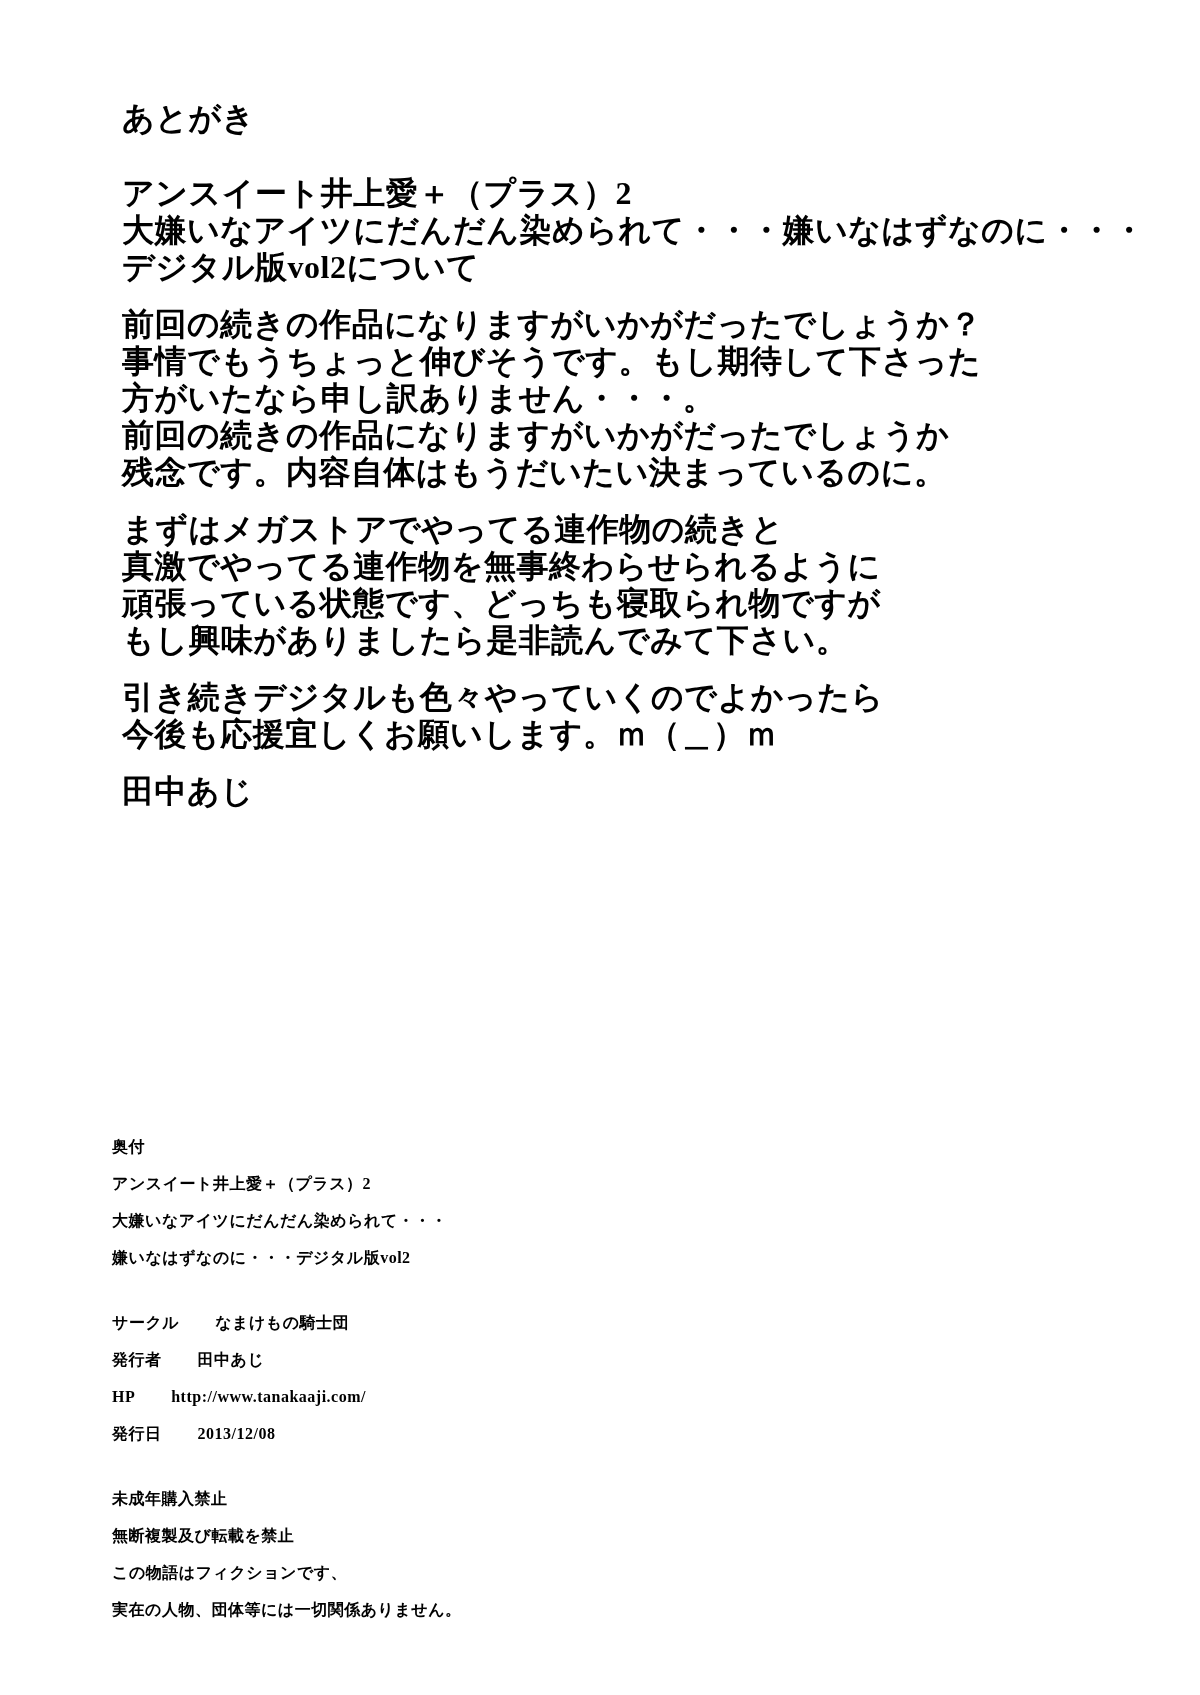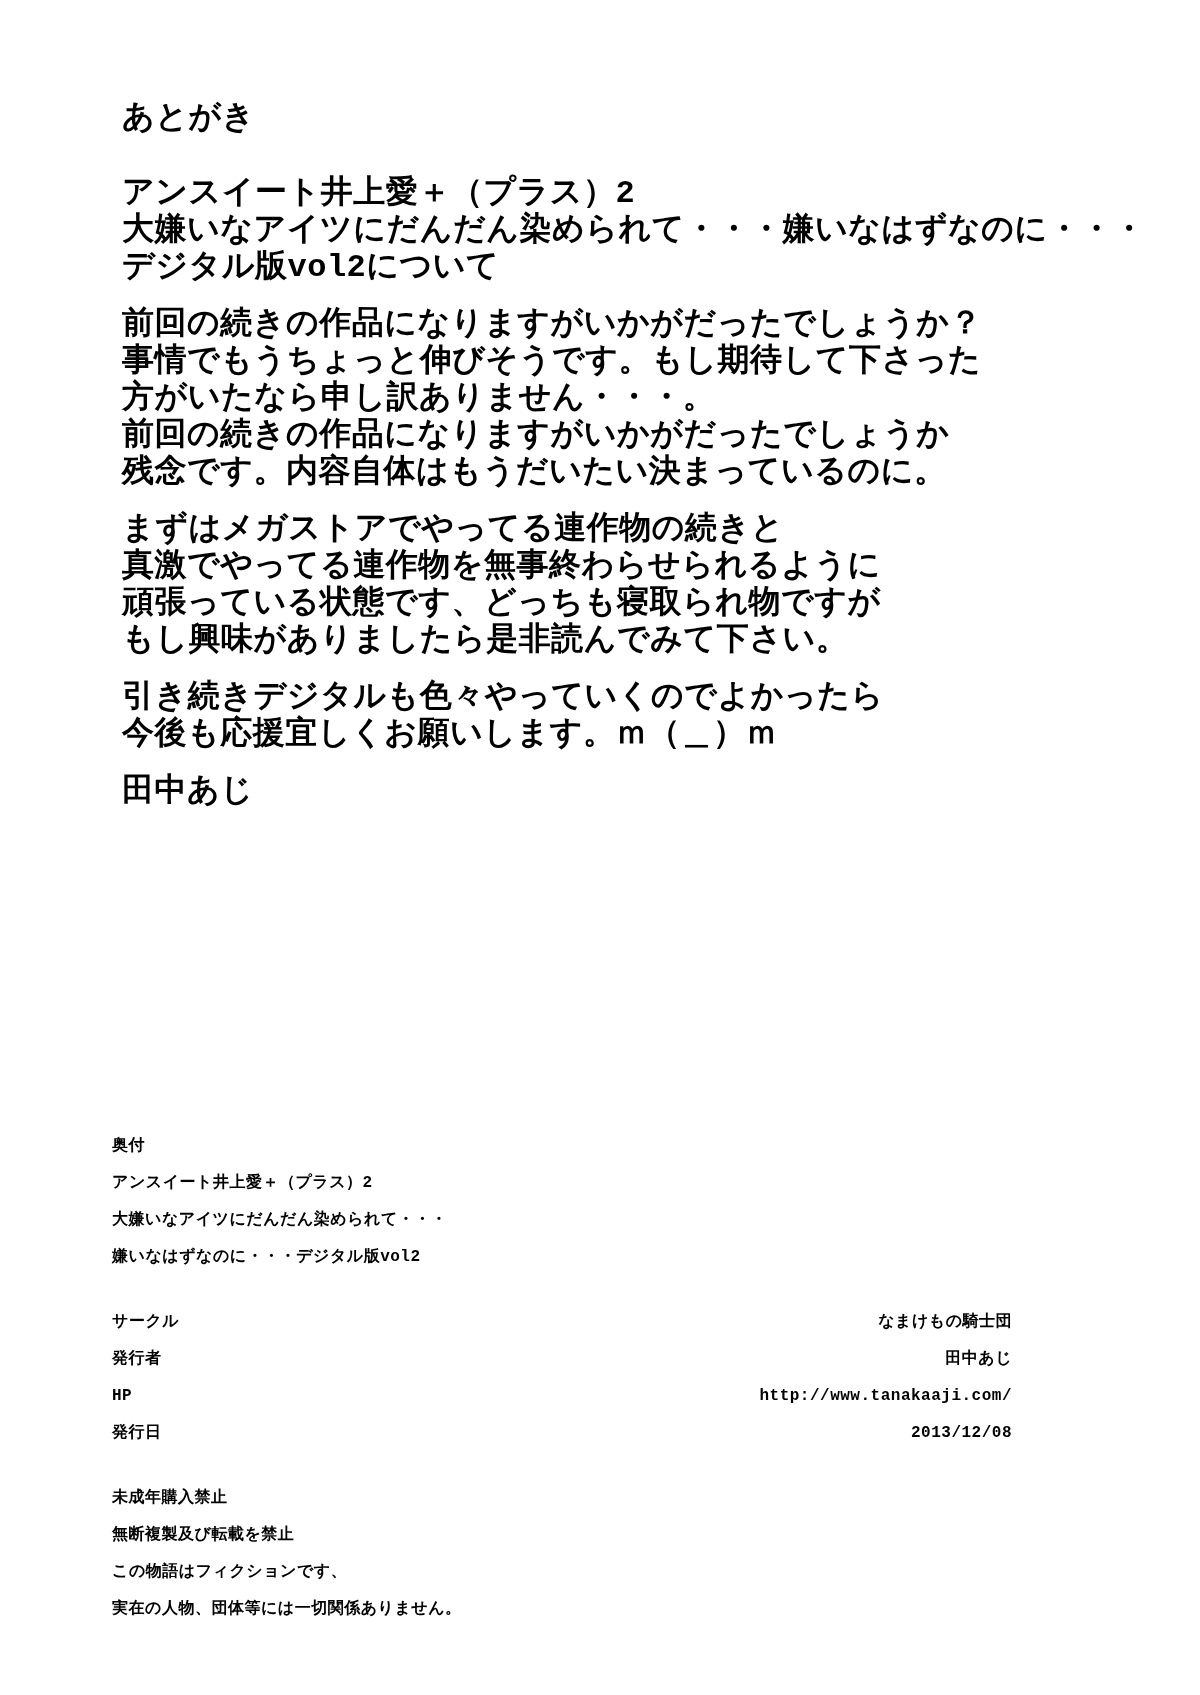--- a/index.html
+++ b/index.html
@@ -6,21 +6,21 @@
     margin: 0;
     padding: 0;
     background: #ffffff;
   }
   .page {
     position: relative;
     width: 1200px;
     height: 1695px;
     background: #ffffff;
     overflow: hidden;
-    font-family: Liberation Mono, monospace;
+    font-family: Liberation Serif, serif;
     color: #000000;
     font-weight: 700;
   }
   
   .afterword {
     position: absolute;
     left: 122px;
     top: 100px;
     width: 1030px;
     font-size: 32px;
@@ -52,23 +52,22 @@
   }
   .colophon .group {
     margin: 0 0 28px 0;
   }
   .colophon .line {
     display: block;
     white-space: nowrap;
   }
   .colophon .kv {
     display: flex;
-    gap: 20px;
+    gap: 36px;
     white-space: nowrap;
-    justify-content: space-between;
   }
 </style>
 </head>
 <body>
 
 <div class="page">
 
   <div class="afterword">
     <div class="heading">あとがき</div>
 

